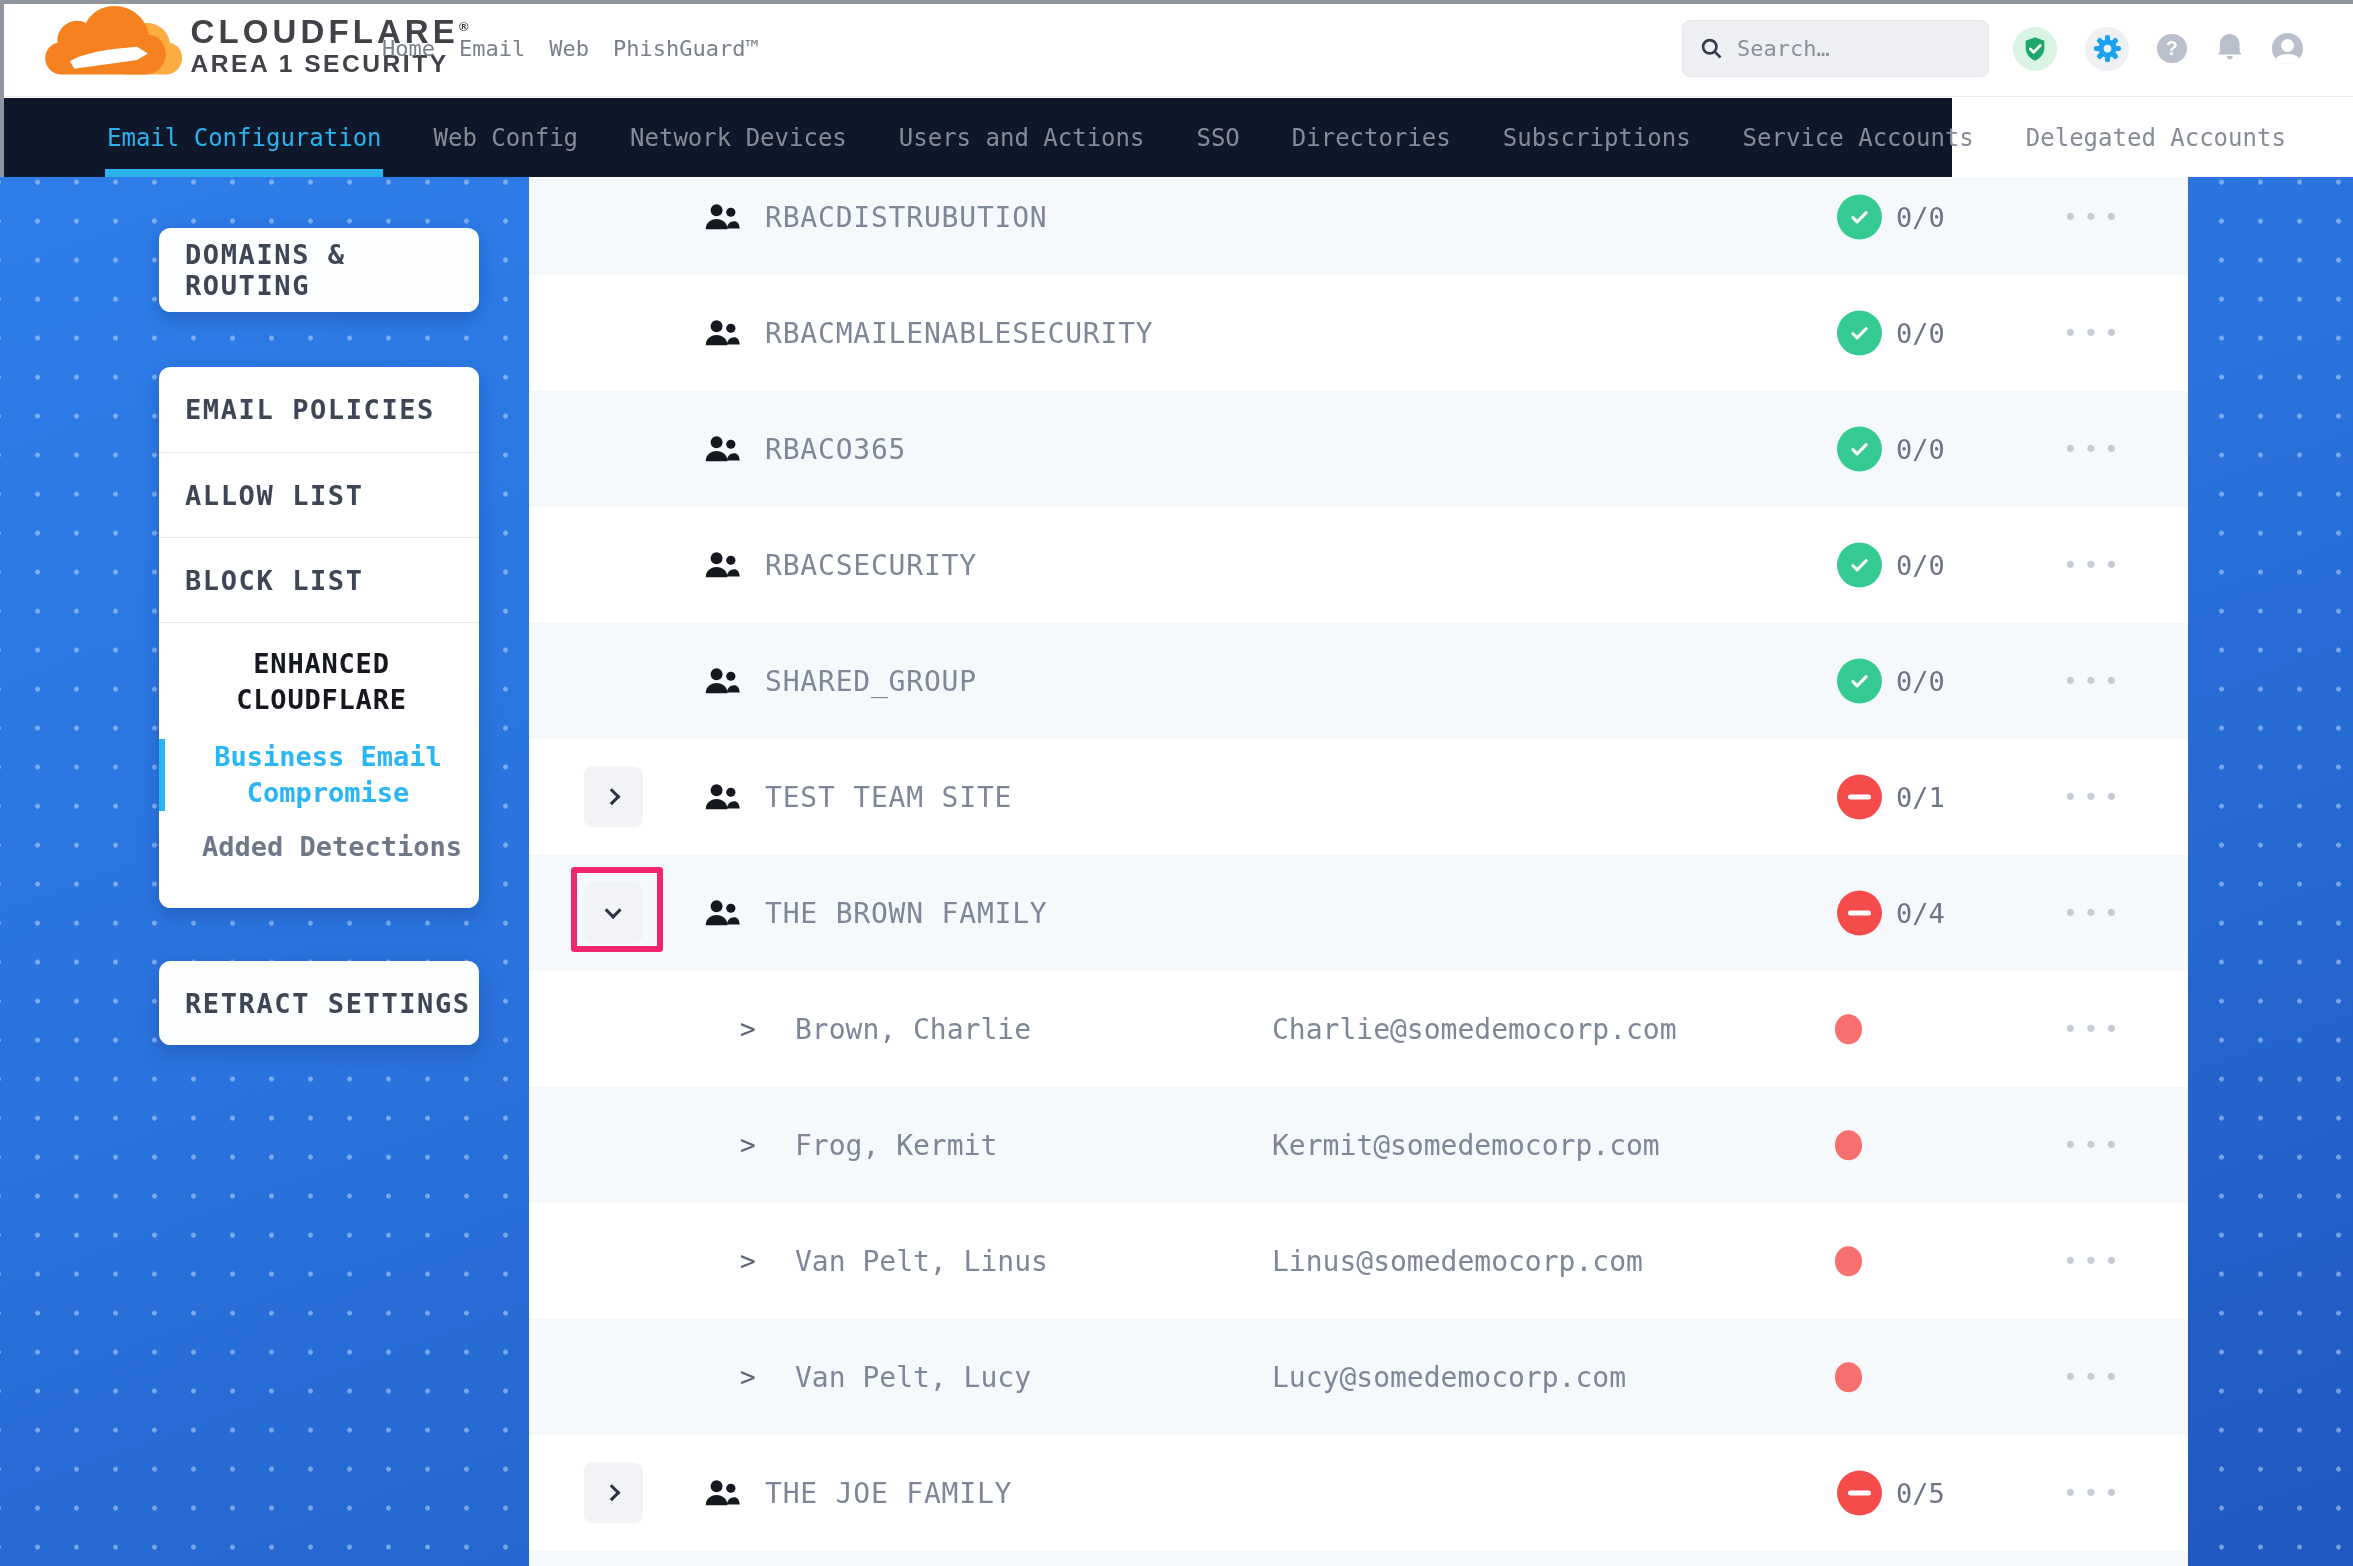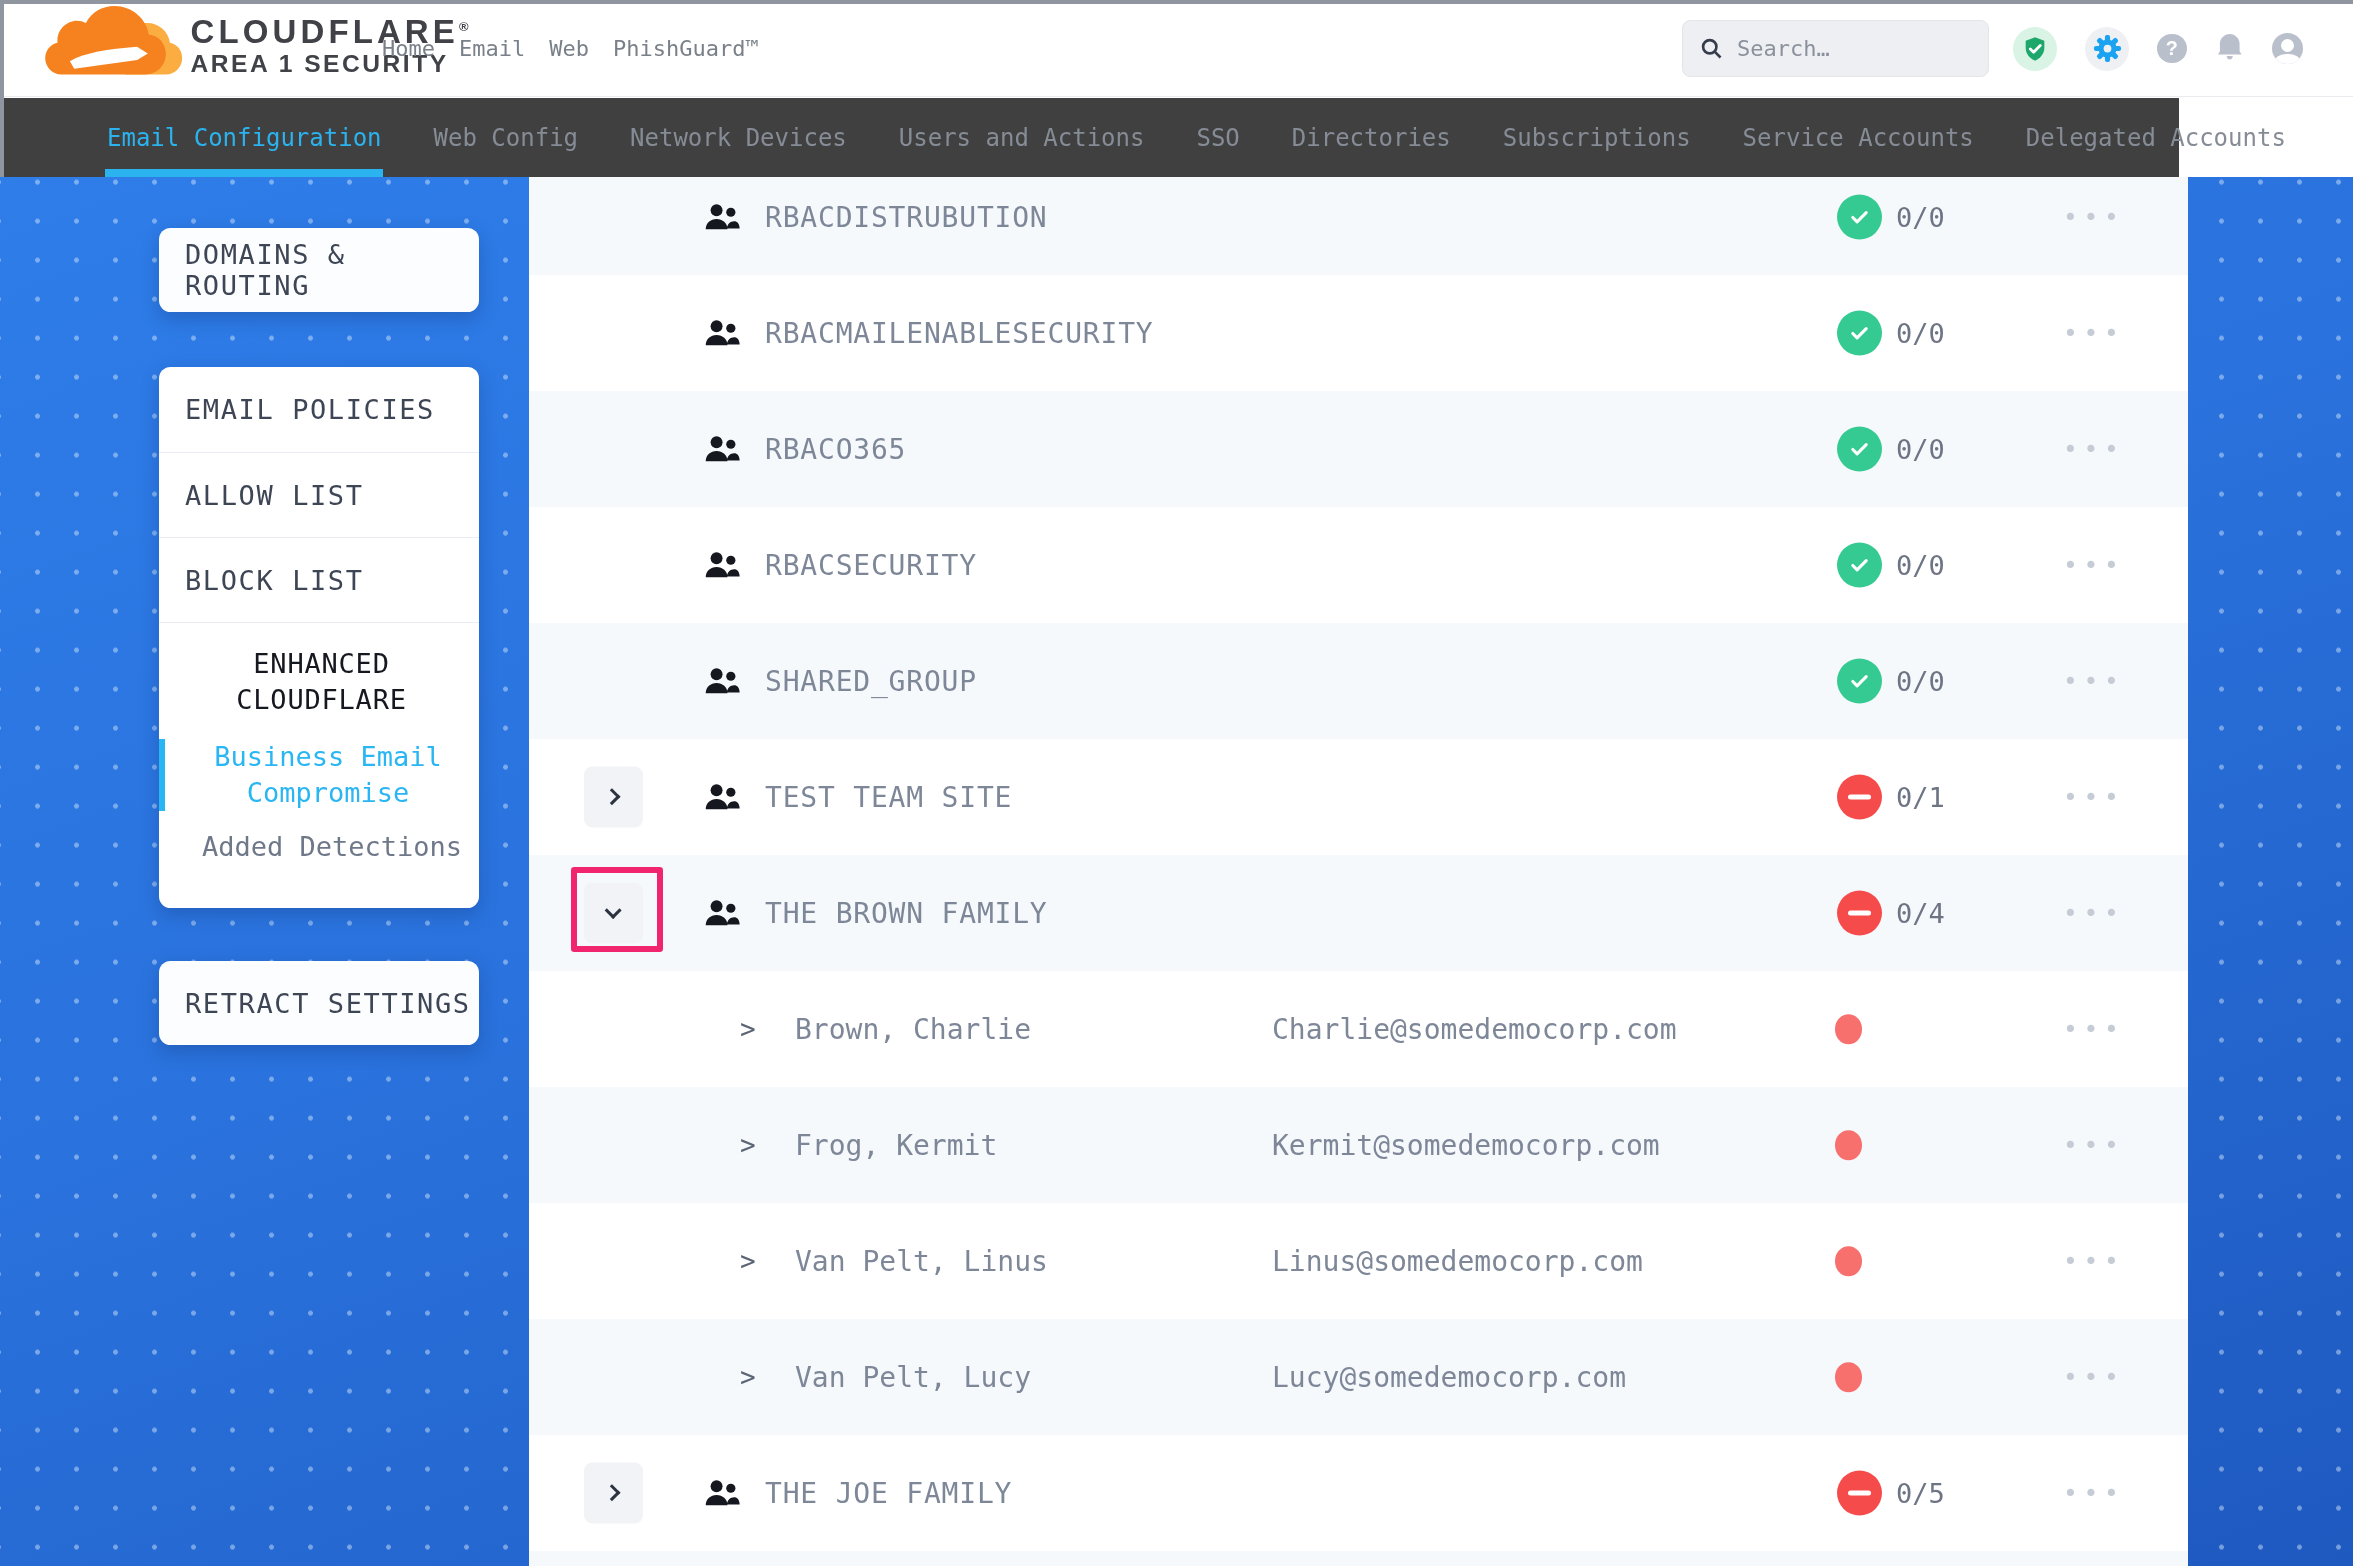--- a/index.html
+++ b/index.html
@@ -32,38 +32,38 @@
   .circle-ic { border-radius:50%; display:flex; align-items:center; justify-content:center; cursor:pointer; }
   .ic-shield { width:44px; height:44px; background:#d9f3e5; }
   .ic-gear   { width:44px; height:44px; background:#eef0f3; }
   .ic-help   { width:29.5px; height:29.5px; background:#b9bfcb; color:#fff; font-size:19.7px; font-weight:bold;
                font-family:"Liberation Sans",sans-serif; }
   .ic-avatar { width:31px; height:31px; background:#b9bfcb; position:relative; overflow:hidden; }
   .av-head { position:absolute; left:9px; top:5.7px; width:13px; height:13px; border-radius:50%; background:#fff; }
   .av-body { position:absolute; left:3.3px; top:20.5px; width:24.6px; height:14.8px; border-radius:50%; background:#fff; }
 
   
-  .subnav { position:absolute; left:0; top:98px; width:2179px; height:79px; background:#404040; z-index:39; }
+  .subnav { position:absolute; left:0; top:98px; width:1952px; height:79px; background:#0f172a; z-index:39; }
   .subnav-items { position:absolute; left:107px; top:0; height:79px; display:flex; align-items:center; gap:52px; }
   .subnav-item { font-size:24px; color:#868c96; cursor:pointer; white-space:nowrap; position:relative;
                  height:79px; display:flex; align-items:center; }
   .subnav-item.active { color:#2bb3ef; }
   .subnav-item.active::after { content:""; position:absolute; left:-1.6px; right:-1.6px; bottom:0;
                                height:8.2px; background:#2bb3ef; }
 
   
   .workspace { position:absolute; left:0; top:177px; width:2354px; height:1390px;
                background:linear-gradient(160deg,#2e7de9 0%,#2a72dd 45%,#1e59c0 100%); }
   .workspace::after { content:""; position:absolute; inset:0;
       background-image:radial-gradient(circle, rgba(214,231,250,.48) 2.1px, transparent 2.8px);
       background-size:39px 39px; background-position:18px 24.6px; }
 
   
   .card { position:absolute; left:159px; width:320px; background:#fbfdfe; border-radius:11.5px;
-          box-shadow:0 6.6px 18px rgba(10,40,90,.25); z-index:5; }
+          box-shadow:0 6.6px 18px rgba(10,40,90,.25); z-index:5;font-weight:bold; }
   .card-domains { top:228px; height:84px; display:flex; align-items:center; }
   .card-label { padding-left:26px; font-size:27px; letter-spacing:1.6px; color:#3e4656; }
   .card-policies { top:367px; height:541px; background:#fff;text-align:center; }
   .pol-item { height:85px; display:flex; align-items:center; padding-left:26px;
               font-size:27px; letter-spacing:1.6px; color:#3e4656; cursor:pointer; }
   .pol-item + .pol-item { border-top:1.6px solid #e9ecf0; }
   .pol-enhanced { padding:23px 21px 0 26px; font-size:27px; letter-spacing:0.8px; color:#16181f;
                   line-height:36px; border-top:1.6px solid #e9ecf0; }
   .pol-bec { margin-top:21px; padding-left:12px; font-size:27px; color:#29b6f2; line-height:36px;
              border-left:6.6px solid #29b6f2; margin-left:0; cursor:pointer; }

